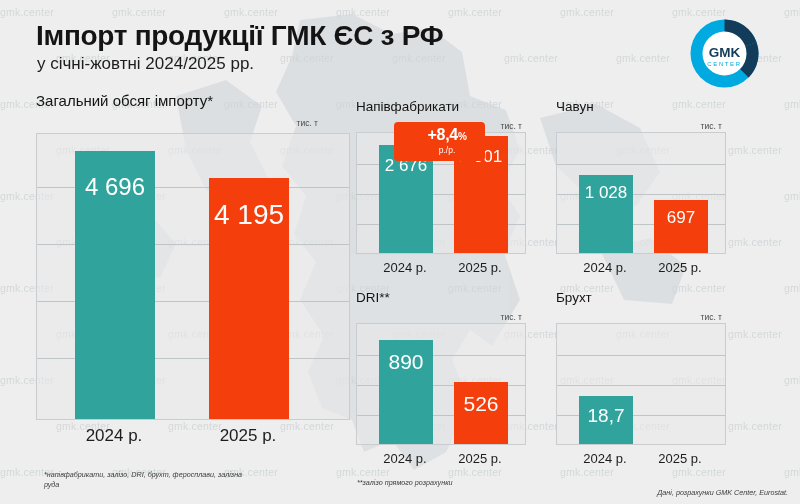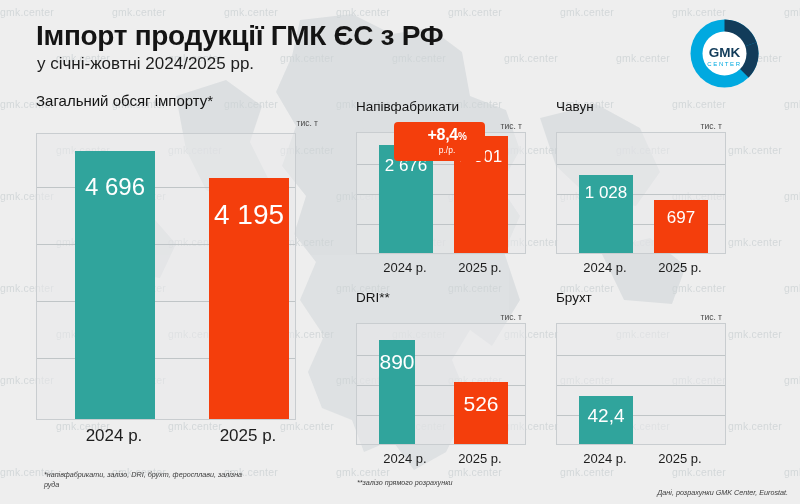--- a/index.html
+++ b/index.html
@@ -209,21 +209,21 @@
       <circle cx="38.5" cy="38.5" r="22" fill="#ffffff"></circle>
       <text x="38.5" y="41.5" text-anchor="middle" font-family="Liberation Sans, sans-serif" font-size="13.5" font-weight="bold" fill="#123c5a">GMK</text>
       <text x="38.5" y="51" text-anchor="middle" font-family="Liberation Sans, sans-serif" font-size="6" letter-spacing="1.6" fill="#00a9e0">CENTER</text>
     </svg>
   </div>
 
   <div class="chart" id="chart-total" style="left:36px;top:93px;width:286px;height:368px;">
     <div class="chart-title big">Загальний обсяг імпорту*</div>
     <div class="unit" style="top:26px;right:4px;">тис. т</div>
 
-    <div class="plot" style="top:40px;width:260px;height:287px;">
+    <div class="plot" style="top:40px;width:314px;height:287px;">
       <div class="gridline" style="top:53px;"></div>
       <div class="gridline" style="top:110px;"></div>
       <div class="gridline" style="top:167px;"></div>
       <div class="gridline" style="top:224px;"></div>
 
       <div class="bar teal" style="left:38px;width:80px;height:268px;">
         <span class="bar-value" style="top:24px;font-size:24px;">4 696</span>
       </div>
       <div class="bar orange" style="left:172px;width:80px;height:241px;">
         <span class="bar-value" style="top:23px;font-size:28px;">4 195</span>
@@ -284,21 +284,21 @@
 
   <div class="chart" id="chart-dri" style="left:356px;top:291px;width:170px;height:180px;">
     <div class="chart-title">DRI**</div>
     <div class="unit" style="top:22px;right:4px;">тис. т</div>
 
     <div class="plot" style="top:32px;width:170px;height:122px;">
       <div class="gridline" style="top:31px;"></div>
       <div class="gridline" style="top:61px;"></div>
       <div class="gridline" style="top:91px;"></div>
 
-      <div class="bar teal" style="left:22px;width:36px;height:104px;">
+      <div class="bar teal" style="left:22px;width:54px;height:104px;">
         <span class="bar-value" style="top:11px;font-size:21px;">890</span>
       </div>
       <div class="bar orange" style="left:97px;width:54px;height:62px;">
         <span class="bar-value" style="top:11px;font-size:21px;">526</span>
       </div>
     </div>
 
     <div class="xlabel" style="left:22px;width:54px;top:161px;">2024 р.</div>
     <div class="xlabel" style="left:97px;width:54px;top:161px;">2025 р.</div>
   </div>
@@ -306,21 +306,21 @@
   <div class="chart" id="chart-scrap" style="left:556px;top:291px;width:170px;height:180px;">
     <div class="chart-title">Брухт</div>
     <div class="unit" style="top:22px;right:4px;">тис. т</div>
 
     <div class="plot" style="top:32px;width:170px;height:122px;">
       <div class="gridline" style="top:31px;"></div>
       <div class="gridline" style="top:61px;"></div>
       <div class="gridline" style="top:91px;"></div>
 
       <div class="bar teal" style="left:22px;width:54px;height:48px;">
-        <span class="bar-value" style="top:10px;font-size:19px;">42,4</span>
+        <span class="bar-value" style="top:10px;font-size:19px;">18,7</span>
       </div>
     </div>
 
     <div class="xlabel" style="left:22px;width:54px;top:161px;">2024 р.</div>
     <div class="xlabel" style="left:97px;width:54px;top:161px;">2025 р.</div>
   </div>
 
   <div class="note" style="left:44px;top:470px;width:215px;">*напівфабрикати, залізо, DRI, брухт, феросплави, залізна руда</div>
   <div class="note" style="left:357px;top:478px;width:200px;">**залізо прямого розрахунки</div>
   <div class="source">Дані, розрахунки GMK Center, Eurostat.</div>

